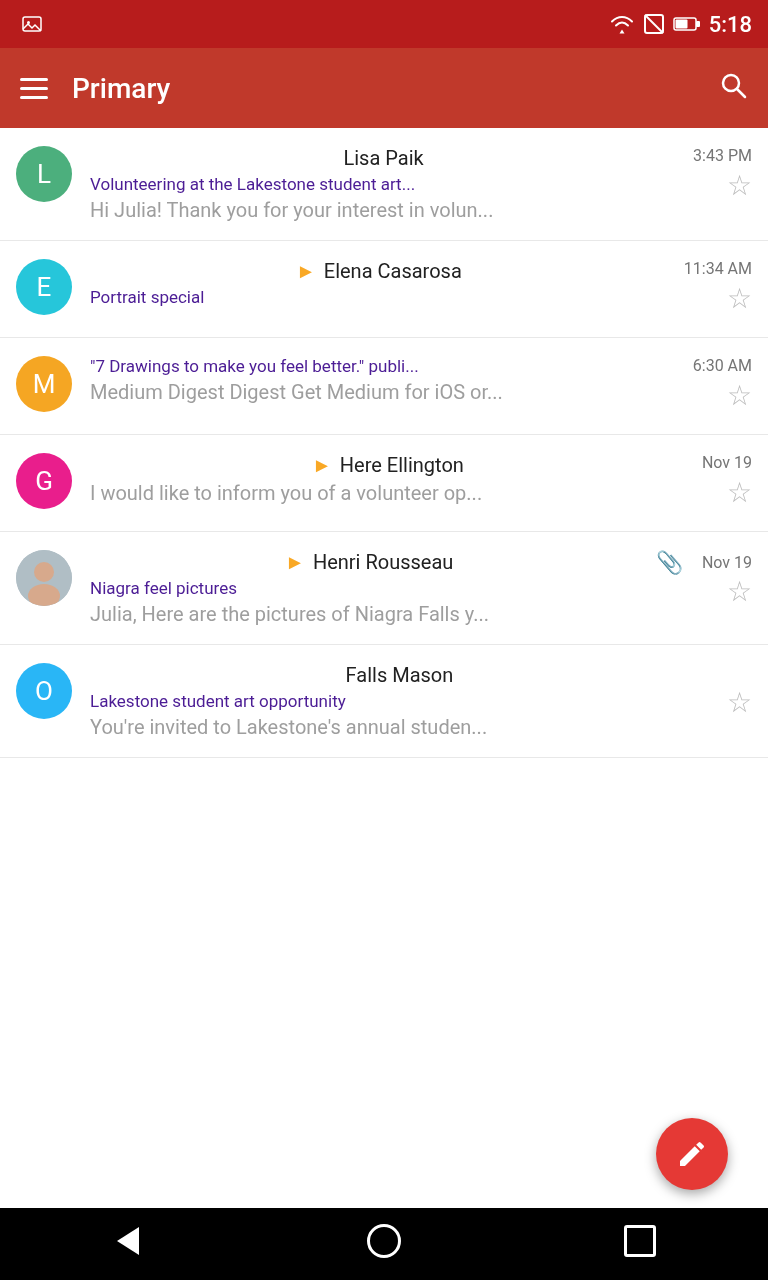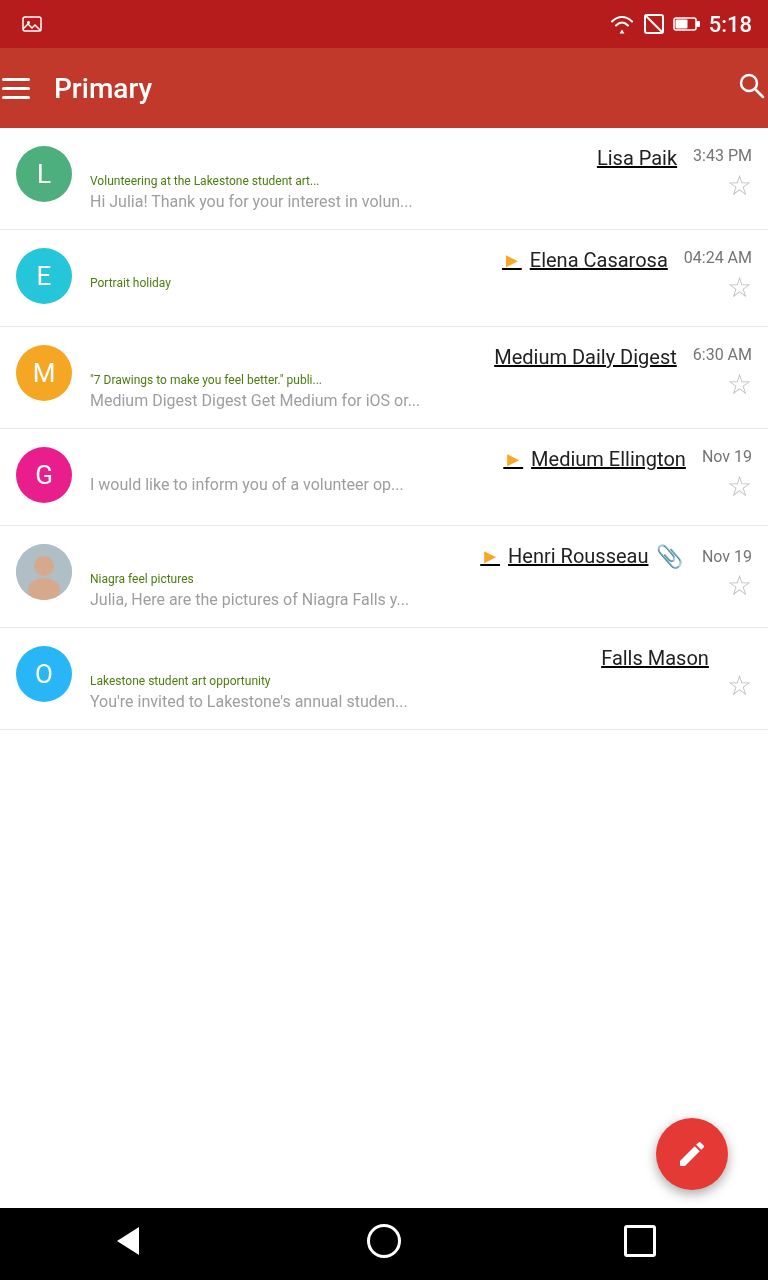--- a/index.html
+++ b/index.html
@@ -32,21 +32,21 @@
       align-items: center;
       gap: 8px;
     }
 
     
     .top-bar {
       background: #c0392b;
       height: 80px;
       display: flex;
       align-items: center;
-      padding: 0 2px;
+      padding: 0 20px;
       gap: 24px;
     }
     .hamburger-icon {
       color: #fff;
       font-size: 28px;
       cursor: pointer;
       display: flex;
       flex-direction: column;
       gap: 6px;
       justify-content: center;
@@ -96,48 +96,47 @@
       margin-right: 18px;
       overflow: hidden;
     }
     .email-content {
       flex: 1;
       min-width: 0;
     }
     .email-header {
       display: flex;
       align-items: center;
-      justify-content: flex-end;
+      justify-content: center;
       margin-bottom: 4px;
-      text-decoration: underline;
     }
     .email-sender {
       font-size: 20px;
       color: #212121;
       font-weight: 400;
       display: flex;
       align-items: center;
       gap: 6px;
     }
     .email-time {
       font-size: 16px;
       color: #757575;
       white-space: nowrap;
       margin-left: 8px;
     }
     .email-subject {
-      font-size: 12px;
-      color: #4d7c0f;
+      font-size: 17px;
+      color: #4c1d95;
       margin-bottom: 4px;
       white-space: nowrap;
       overflow: hidden;
       text-overflow: ellipsis;
     }
     .email-preview {
-      font-size: 16px;
+      font-size: 20px;
       color: #9e9e9e;
       white-space: nowrap;
       overflow: hidden;
       text-overflow: ellipsis;
       max-width: 520px;
     }
     .star-btn {
       color: #bdbdbd;
       font-size: 28px;
       margin-left: 10px;
@@ -319,54 +318,49 @@
     </div>
     <div class="email-item">
       <div class="avatar" style="background: rgb(38, 198, 218);">E</div>
       <div class="email-content">
         <div class="email-header">
           <span class="email-sender">
             <span class="important-arrow" style="color: rgb(249, 168, 37);">►</span>
             <span>Elena Casarosa</span>
           </span>
         </div>
-        <div class="email-subject">Portrait holiday</div>
-      </div>
-      <div class="email-row-right">
-        <div class="time-attach-row">
-          <span class="email-time">04:24 AM</span>
+        <div class="email-subject">Portrait special</div>
+      </div>
+      <div class="email-row-right">
+        <div class="time-attach-row">
+          <span class="email-time">11:34 AM</span>
         </div>
         <span class="star-btn">☆</span>
       </div>
     </div>
     <div class="email-item">
       <div class="avatar" style="background: rgb(245, 166, 35);">M</div>
       <div class="email-content">
-        <div class="email-header">
-          <span class="email-sender">
-            <span>Medium Daily Digest</span>
-          </span>
-        </div>
         <div class="email-subject">"7 Drawings to make you feel better." publi...</div>
         <div class="email-preview">Medium Digest Digest Get Medium for iOS or...</div>
       </div>
       <div class="email-row-right">
         <div class="time-attach-row">
           <span class="email-time">6:30 AM</span>
         </div>
         <span class="star-btn">☆</span>
       </div>
     </div>
     <div class="email-item">
       <div class="avatar" style="background: rgb(233, 30, 140);">G</div>
       <div class="email-content">
         <div class="email-header">
           <span class="email-sender">
             <span class="important-arrow" style="color: rgb(249, 168, 37);">►</span>
-            <span>Medium Ellington</span>
+            <span>Here Ellington</span>
           </span>
         </div>
         <div class="email-preview">I would like to inform you of a volunteer op...</div>
       </div>
       <div class="email-row-right">
         <div class="time-attach-row">
           <span class="email-time">Nov 19</span>
         </div>
         <span class="star-btn">☆</span>
       </div>

